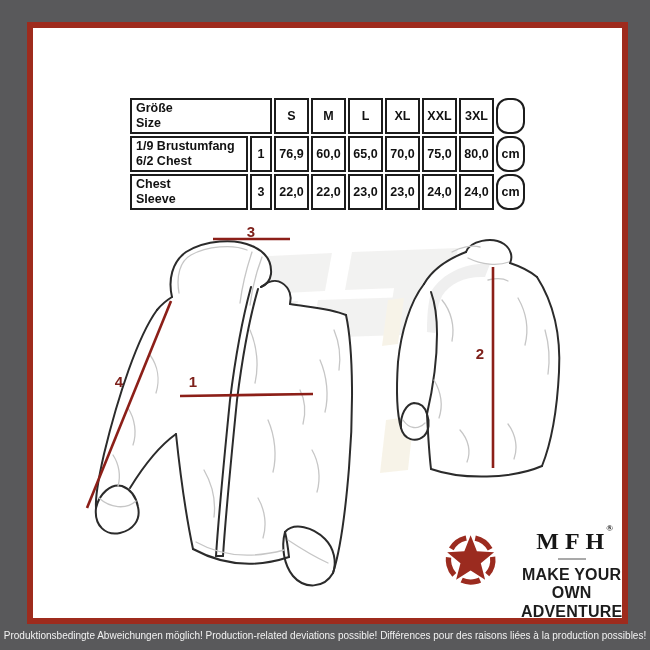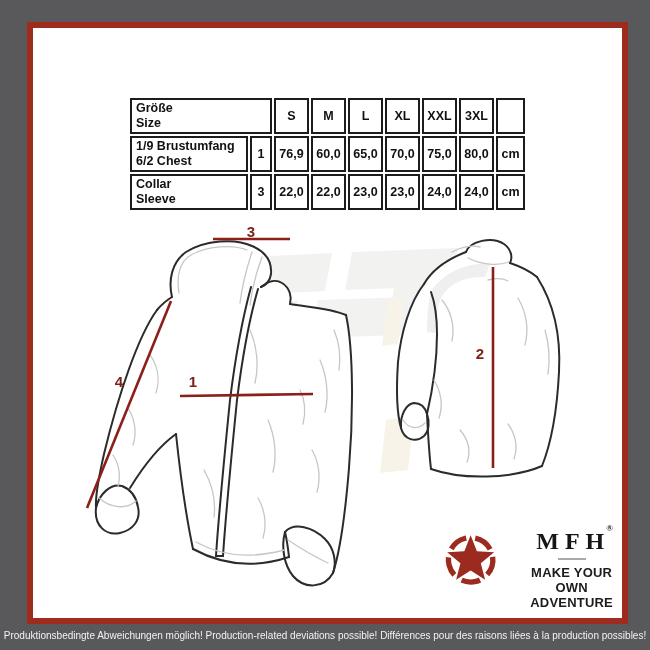--- a/index.html
+++ b/index.html
@@ -17,39 +17,39 @@
     position:absolute;left:95px;top:20px;
     border-collapse:separate;border-spacing:2px;margin-top:48px;
   }
   .size-table td,.size-table th{
     border:2px solid #1c1c1c;background:#fff;color:#111;
     font-weight:bold;font-size:12.5px;padding:0;height:30px;
   }
   .size-table .lbl{width:106px;text-align:left;padding:1px 4px;line-height:1.2;}
   .size-table .num{width:18px;text-align:center;}
   .size-table .sz{width:31px;text-align:center;}
-  .size-table .unit{width:25px;text-align:center;}
+  .size-table .unit{width:25px;text-align:center;border-radius:12px;}
   
   .diagram-svg{position:absolute;left:0;top:0;width:589px;height:590px;}
   .meas-label{
     position:absolute;transform:translate(-50%,-50%);
     color:#7e211b;font-weight:bold;font-size:15px;
   }
   
   .logo{position:absolute;left:408px;top:494px;width:182px;display:flex;gap:20px;}
   .logo-star{width:64px;height:66px;margin-top:4px;}
   .logo-text{width:111px;text-align:center;margin-top:2px;}
   .brand{
     font-family:"Liberation Serif","DejaVu Serif",serif;
     font-weight:bold;font-size:24px;letter-spacing:6px;color:#161616;
     white-space:nowrap;line-height:1;margin-left:6px;
   }
   .brand sup{font-size:9px;letter-spacing:0;vertical-align:18px;margin-left:-4px;}
   .brand-rule{width:28px;height:2px;background:#a9a9a9;margin:5px auto 6px auto;}
-  .tagline{font-size:13px;font-weight:bold;color:#1c1c1c;line-height:1.15;letter-spacing:.2px;}
+  .tagline{font-size:16px;font-weight:bold;color:#1c1c1c;line-height:1.15;letter-spacing:.2px;}
   
   .caption-bar{
     position:absolute;left:0;top:624px;width:650px;height:22px;
     display:flex;align-items:center;justify-content:center;
     color:#f2f2f2;font-size:10px;white-space:nowrap;
   }
 </style>
 </head>
 <body>
 
@@ -82,21 +82,21 @@
       <td class="sz">65,0</td>
       <td class="sz">70,0</td>
       <td class="sz">75,0</td>
       <td class="sz">80,0</td>
       <td class="unit">cm</td>
     </tr>
 
 
     <tr>
       <td class="lbl">
-        <div>Collar</div>
+        <div>Chest</div>
         <div>Sleeve</div>
       </td>
       <td class="num">3</td>
       <td class="sz">22,0</td>
       <td class="sz">22,0</td>
       <td class="sz">23,0</td>
       <td class="sz">23,0</td>
       <td class="sz">24,0</td>
       <td class="sz">24,0</td>
       <td class="unit">cm</td>

